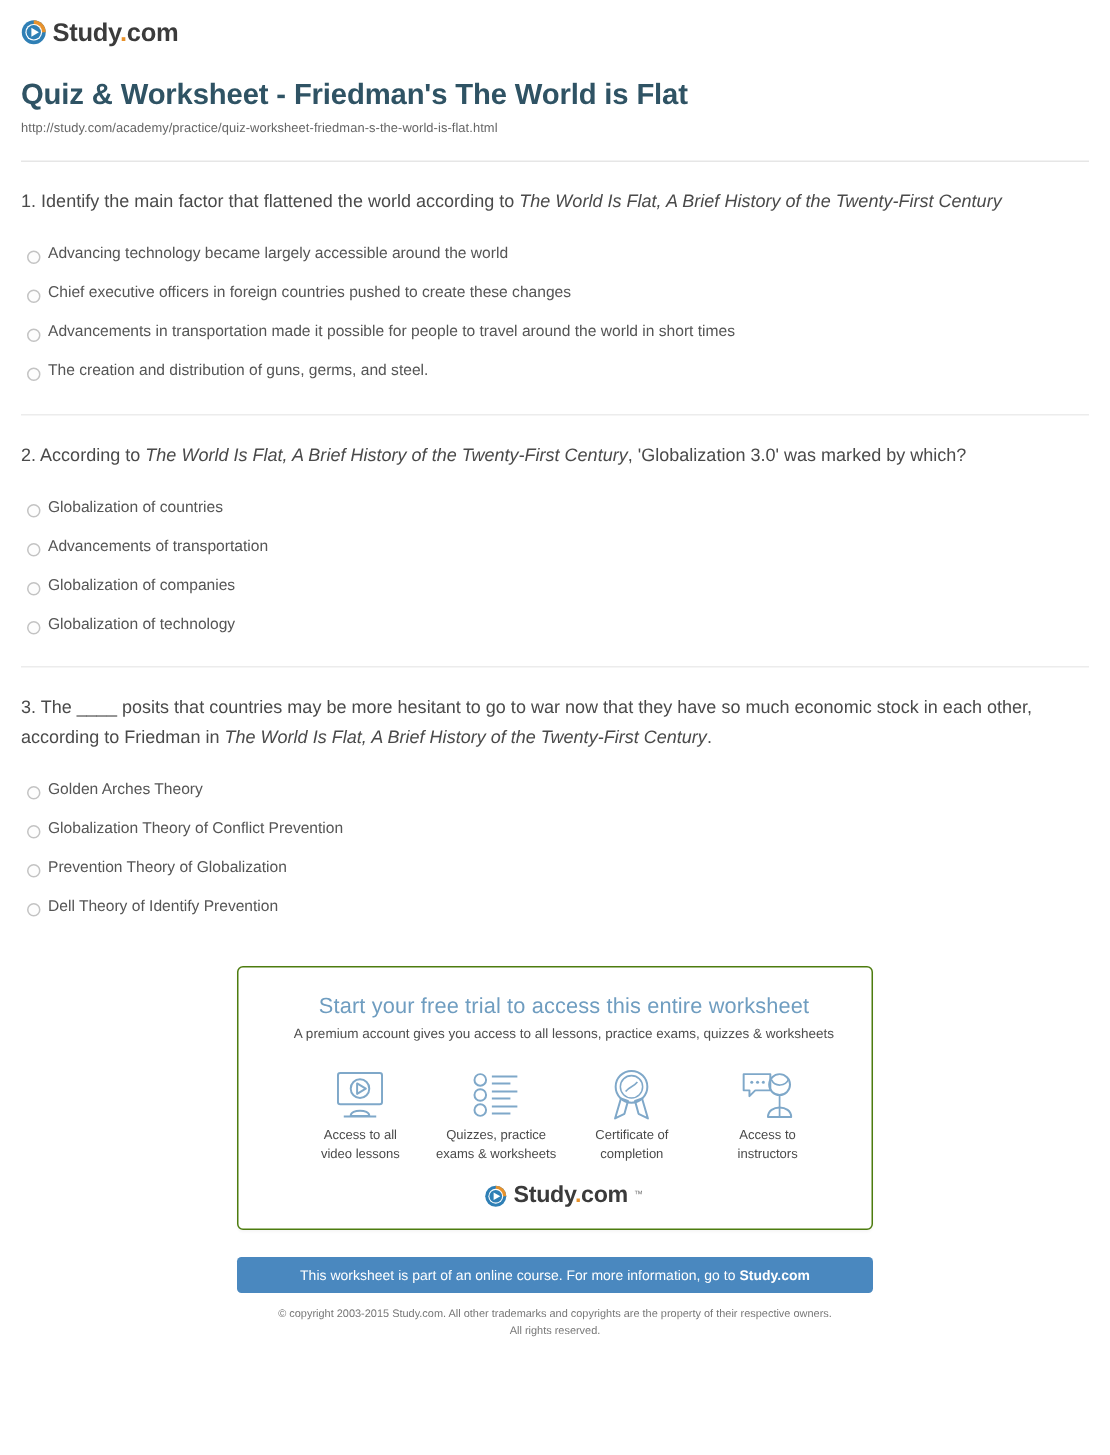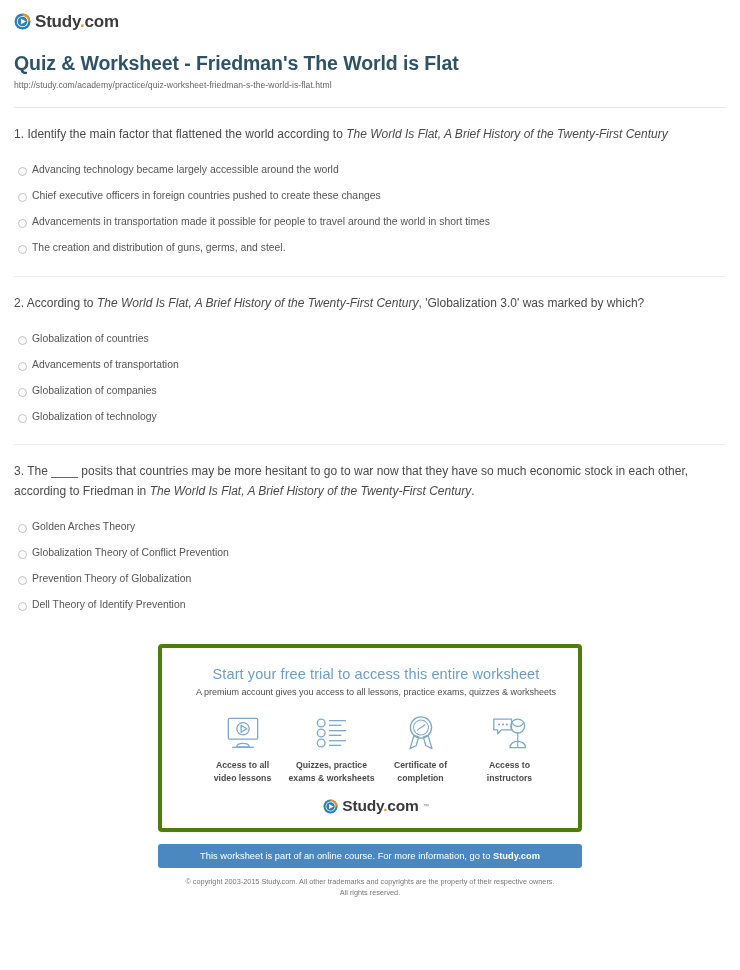--- a/index.html
+++ b/index.html
@@ -90,21 +90,21 @@
     background: #ececec;
     margin-top: 15px;
   }
 
   
   .promo-wrap {
     margin: 27px auto 0 auto;
     width: 424px;
   }
   .promo-card {
-    border: 4px solid #4d7c0f;
+    border: 1px solid #4d7c0f;
     border-radius: 4px;
     background: #fff;
     padding: 18px 16px 14px 28px;
     box-shadow: 0 1px 2px rgba(0,0,0,0.04);
   }
   .promo-title {
     text-align: center;
     font-size: 14.5px;
     color: #6f9dc0;
     font-weight: 400;
@@ -126,39 +126,38 @@
     width: 96px;
     text-align: center;
   }
   .feature-icon {
     height: 40px;
     display: flex;
     align-items: center;
     justify-content: center;
   }
   .feature-label {
-    margin-top: 6px;
+    margin-top: 0;
     font-size: 8.7px;
     color: #4a4a4a;
     line-height: 1.45;
-    font-weight: bold;
   }
   .promo-logo {
     display: flex;
     align-items: center;
     justify-content: center;
     gap: 4px;
     margin-top: 14px;
   }
   .promo-logo .logo-word { font-size: 15.5px; }
   .promo-logo .logo-mark { width: 15px; height: 15px; }
   .tm { font-size: 6px; color: #7a7a7a; vertical-align: super; }
 
   .cta-bar {
-    margin-top: 12px;
+    margin-top: 18px;
     background: #4a88bf;
     border-radius: 3px;
     color: #fff;
     text-align: center;
     font-size: 9.3px;
     padding: 7px 6px;
     letter-spacing: 0.02px;
   }
   .cta-bar b { font-weight: bold; }
 

